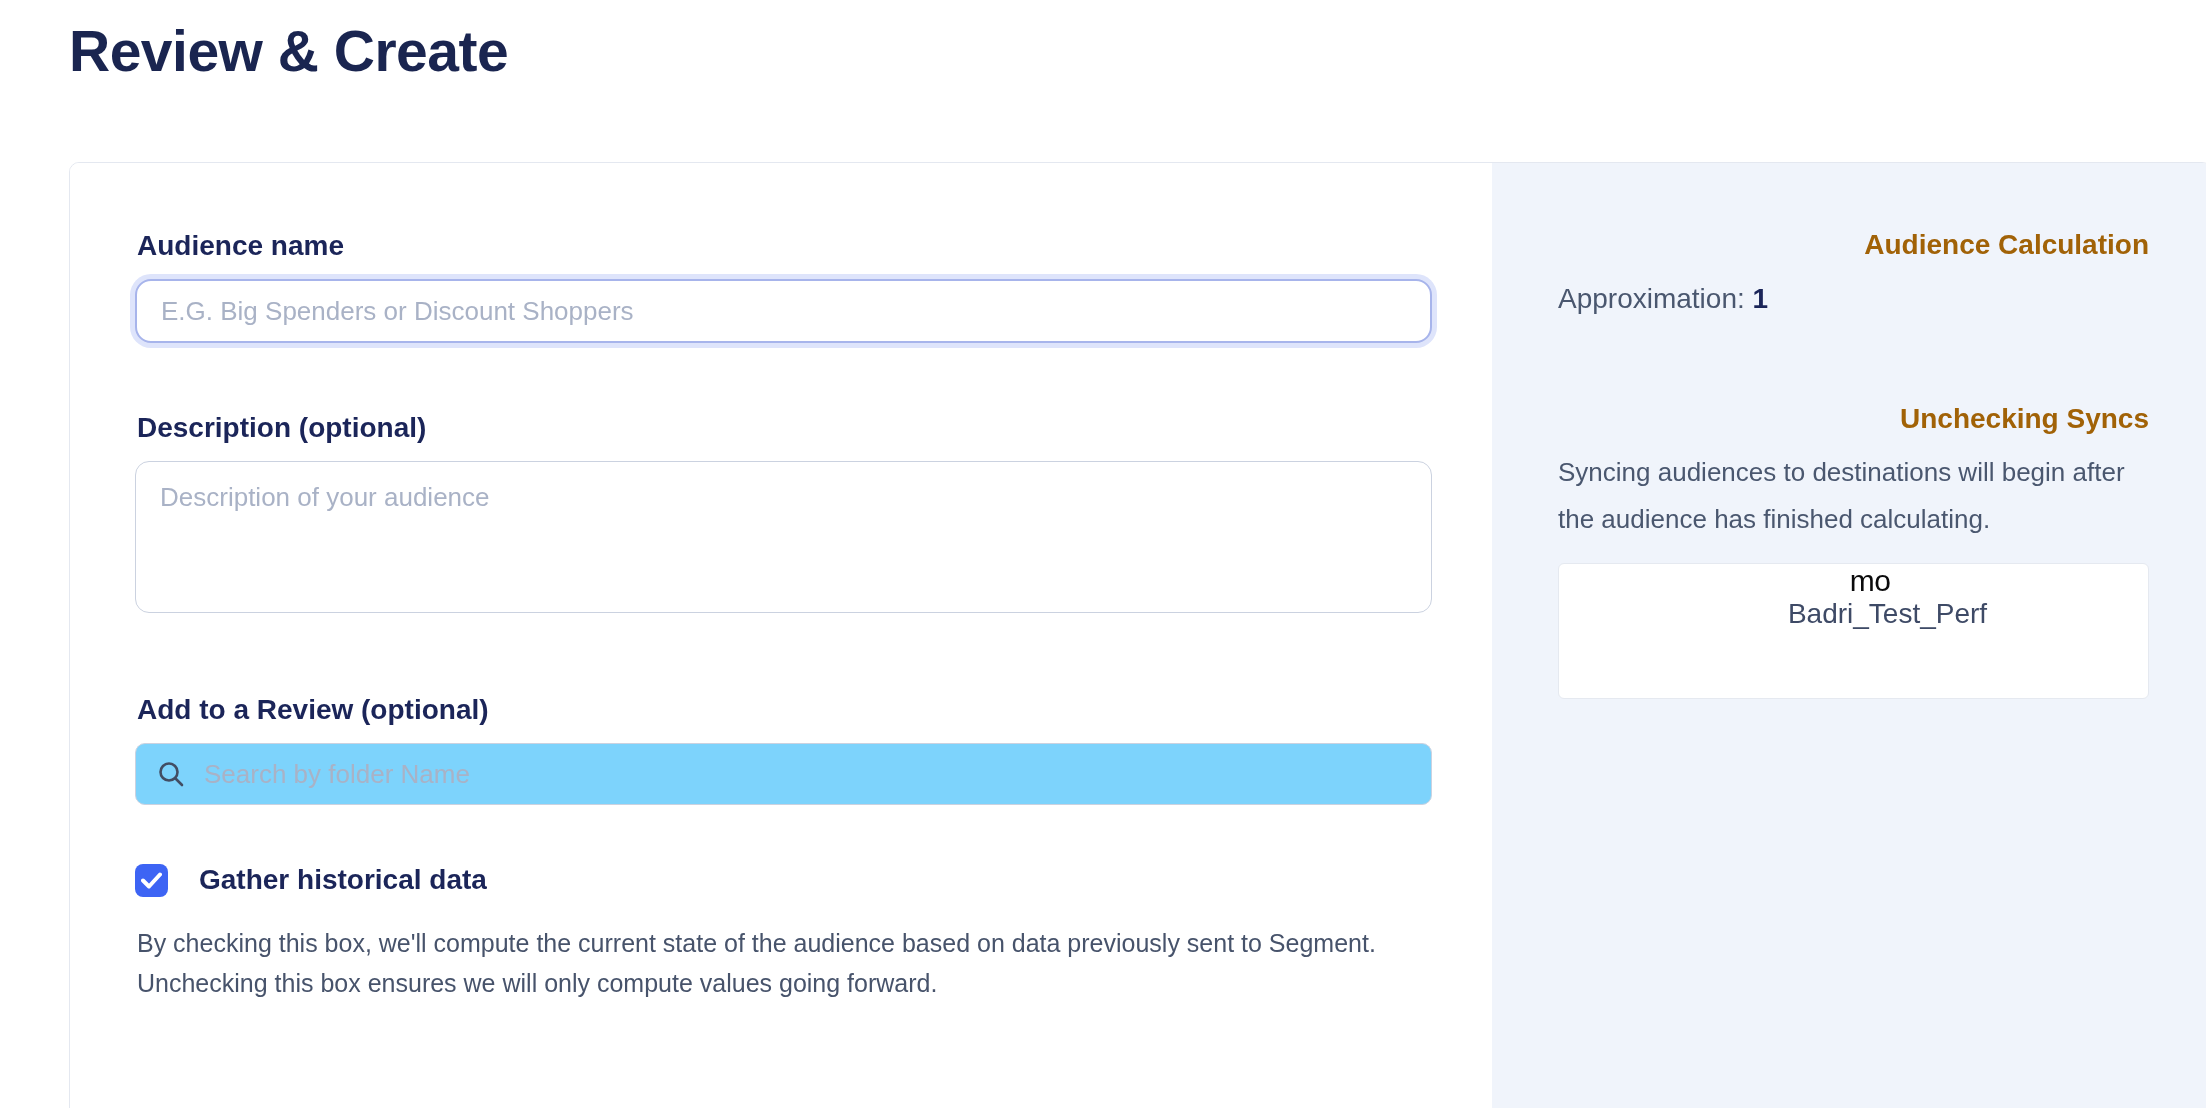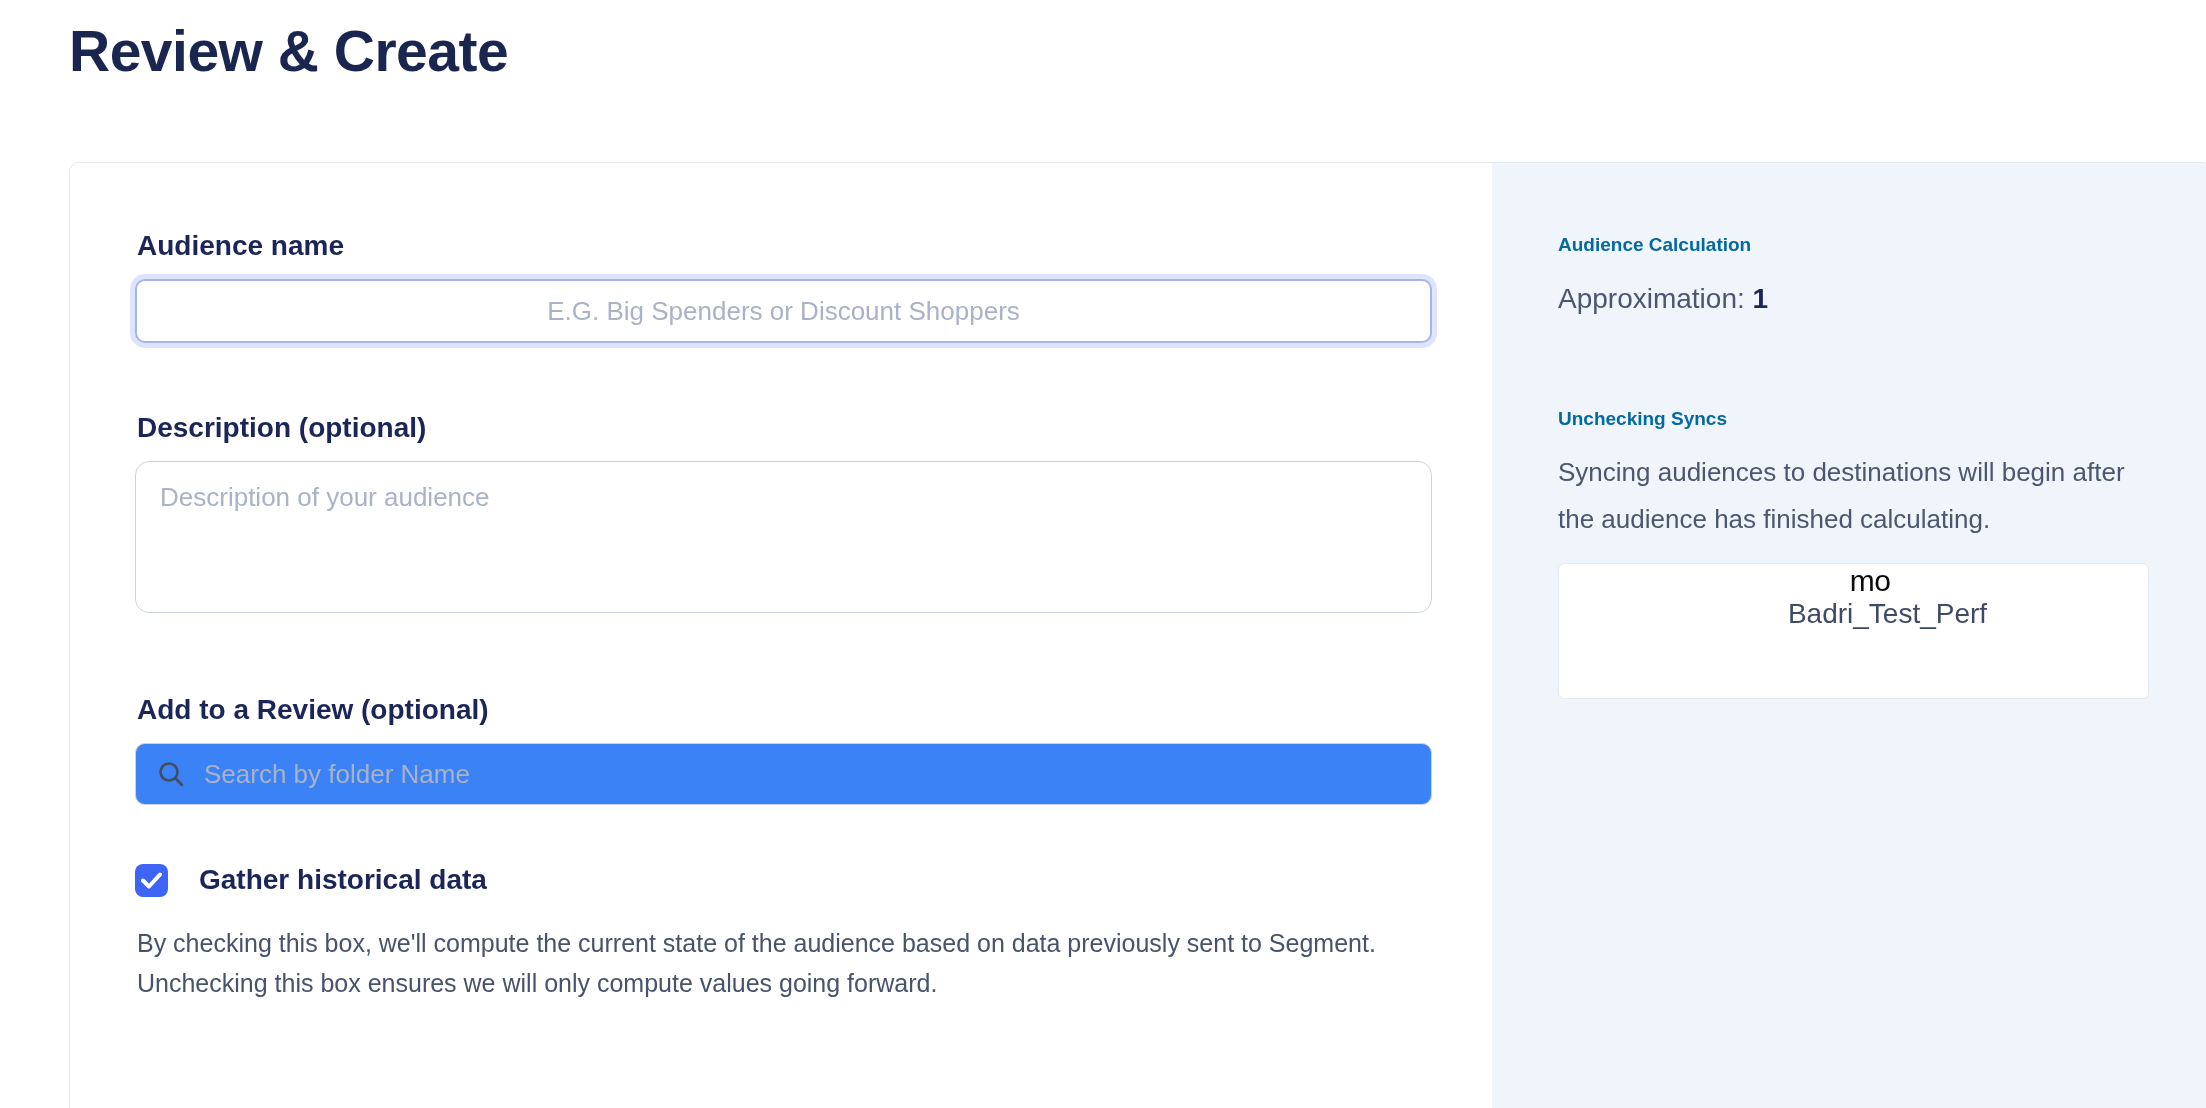--- a/index.html
+++ b/index.html
@@ -35,42 +35,42 @@
     display: block;
     font-size: 28px; line-height: 34px; font-weight: 600;
     color: #1B2559; margin-left: 2px;
   }
   .lbl-audience { margin-bottom: 16px; }
   .lbl-desc     { margin-top: 68px; margin-bottom: 16px; }
   .lbl-folder   { margin-top: 80px; margin-bottom: 16px; }
 
   .text-input {
     display: block; width: 1297px; height: 64px;
-    border: 2px solid #A7B4EB; border-radius: 10px;
+    border: 2px solid #A7B4EB; border-radius: 16px;
     box-shadow: 0 0 0 5px #DEE4FB;
     padding: 0 24px; font-size: 26px; color: #1B2559;
     font-family: "Liberation Sans", sans-serif;
-    outline: none; background: #fff; text-align: center;
+    outline: none; background: #fff;
   }
   .text-input::placeholder { color: #A9B2C6; }
 
   .textarea {
     display: block; width: 1297px; height: 152px;
     border: 1.5px solid #CBD2E0; border-radius: 14px;
     padding: 20px 24px; font-size: 26px; color: #1B2559;
     font-family: "Liberation Sans", sans-serif;
     resize: none; outline: none; background: #fff;
   }
   .textarea::placeholder { color: #A9B2C6; }
 
   .search-wrap {
     width: 1297px; height: 62px;
     border: 1.5px solid #CBD2E0; border-radius: 10px;
     display: flex; align-items: center;
-    padding: 0 20px; background: #3b82f6;
+    padding: 0 20px; background: #7dd3fc;
   }
   .search-wrap svg { flex: 0 0 auto; margin-right: 16px; }
   .search-input {
     flex: 1; border: none; outline: none;
     font-size: 26px; color: #1B2559;
     font-family: "Liberation Sans", sans-serif;
     background: transparent;
   }
   .search-input::placeholder { color: #A9B2C6; }
 
@@ -89,22 +89,22 @@
     font-size: 25px; line-height: 40px; font-weight: 400;
     color: #47536B;
   }
 
   
   .summary-panel {
     flex: 1; background: #F0F4FB;
     padding: 66px 64px 0 66px;
   }
   .panel-heading {
-    margin: 0; font-size: 19px; line-height: 32px;
-    font-weight: 600; color: #0369a1;
+    margin: 0; font-size: 28px; line-height: 32px;
+    font-weight: 600; color: #a16207; text-align: right;
   }
   .approx-row { margin: 22px 0 0 0; font-size: 28px; line-height: 32px; color: #4A576F; }
   .approx-row strong { color: #1B2559; font-weight: 700; }
   .syncs-heading { margin-top: 88px; }
   .sync-desc {
     margin: 14px 0 0 0; width: 591px;
     font-size: 26px; line-height: 47px; font-weight: 400;
     color: #4A576F;
   }
   .sync-card {

